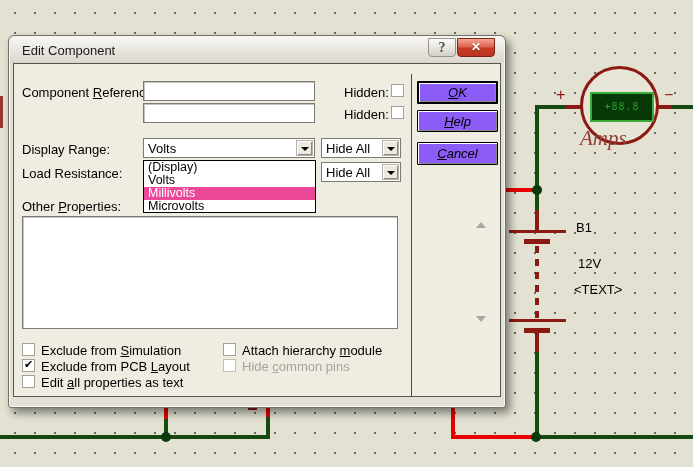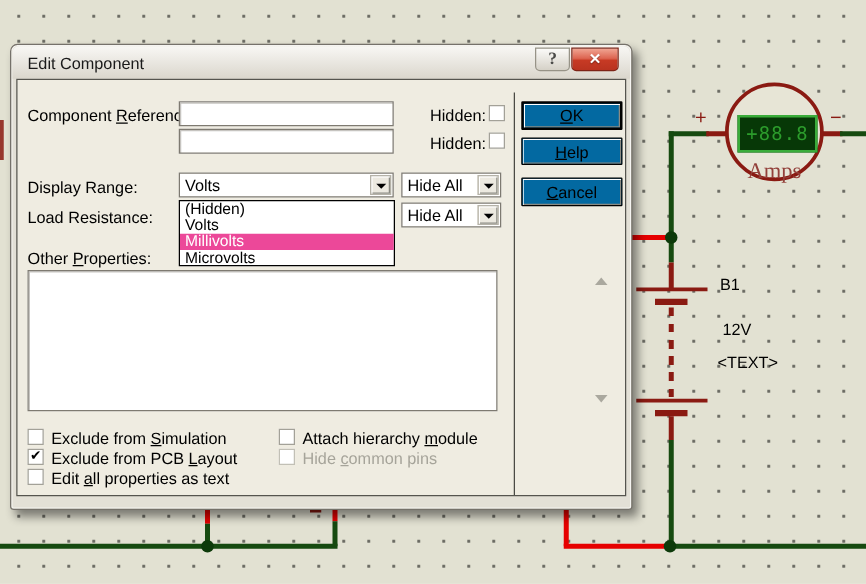--- a/index.html
+++ b/index.html
@@ -16,27 +16,27 @@
   .wire-green{background:#164A10;}
   .wire-maroon{background:#8A1A12;}
   .dot{width:10px;height:10px;border-radius:50%;background:#0D3A0A;}
   .ammeter-circle{
     left:580px;top:66px;width:79px;height:79px;box-sizing:border-box;
     border:3px solid #8A1A12;border-radius:50%;background:#E7E5D6;
   }
   .lcd{
     left:590px;top:92px;width:64px;height:30px;box-sizing:border-box;
     background:#073807;border:2px solid #3AAC3A;
-    color:#2C9C2C;font-family:"DejaVu Sans Mono",monospace;font-size:15px;
+    color:#2C9C2C;font-family:"DejaVu Sans Mono",monospace;font-size:10px;
     letter-spacing:1px;text-align:center;line-height:26px;
   }
   .amps-label{
-    left:580px;top:126px;width:79px;text-align:center;
-    font-family:"Liberation Serif",serif;
-    font-size:18px;color:#93403A;
+    left:580px;top:126px;width:79px;text-align:left;
+    font-family:"Liberation Serif",serif;font-style:italic;
+    font-size:21px;color:#93403A;
   }
   .polarity{font-size:16px;color:#8A1A12;font-family:"Liberation Sans",sans-serif;}
   .batt-dash{
     left:535px;top:246px;width:4px;height:72px;
     background:repeating-linear-gradient(180deg,#8A1A12 0 7px,transparent 7px 13px);
   }
   .b1-ref{left:576px;top:220px;font-size:20px;color:#141414;}
   .b1-val{left:578px;top:256px;font-size:13px;color:#2A2A2A;}
   .b1-text{left:574px;top:282px;font-size:13px;color:#A9A79B;}
   
@@ -103,25 +103,25 @@
   .drop-item{height:13px;line-height:13px;font-size:12.5px;padding-left:4px;color:#000;}
   .drop-item.selected{background:#ec4899;color:#FFF;}
   .props-area{
     left:8px;top:152px;width:376px;height:113px;resize:none;
   }
   .scroll-arrow{position:absolute;width:0;height:0;right:14px;}
   .arrow-up{top:158px;border-left:5px solid transparent;border-right:5px solid transparent;border-bottom:6px solid #AAA89E;}
   .arrow-down{top:252px;border-left:5px solid transparent;border-right:5px solid transparent;border-top:6px solid #AAA89E;}
   .separator{left:397px;top:10px;width:1px;height:322px;background:#4A4A44;}
   .btn{
-    left:403px;width:81px;box-sizing:border-box;background:#0369a1;
+    left:403px;width:81px;box-sizing:border-box;background:#8b5cf6;
     border:1px solid #000;border-radius:1px;
     box-shadow:inset 1px 1px 0 #FFF, inset -1px -1px 0 #8A8A82;
     font-size:13px;color:#000;text-align:center;
-    font-family:"Liberation Sans",sans-serif;padding:0;
+    font-family:"Liberation Sans",sans-serif;padding:0;font-style:italic;
   }
   .btn.default{border-width:2px;}
   u{text-decoration:underline;}
 </style>
 </head>
 <body>
 
 <div class="abs wire-maroon" style="left:0;top:96px;width:3px;height:32px;opacity:.85;"></div>
 
 <div class="abs wire-green" style="left:535px;top:105px;width:32px;height:4px;"></div>
@@ -196,21 +196,21 @@
 
     <div class="abs lbl" style="left:8px;top:102px;">Load Resistance:</div>
     <div class="abs combo" style="left:307px;top:98px;width:80px;height:20px;">
       <span class="val">Hide All</span>
       <span class="combo-btn">
           <span class="tri-down"></span>
         </span>
     </div>
 
     <div class="abs droplist">
-      <div class="drop-item">(Hidden)</div>
+      <div class="drop-item">(Display)</div>
       <div class="drop-item">Volts</div>
       <div class="drop-item selected">Millivolts</div>
       <div class="drop-item">Microvolts</div>
     </div>
 
     <div class="abs lbl" style="left:8px;top:135px;">Other <u>P</u>roperties:</div>
     <textarea class="abs sunken txtin props-area" style=""></textarea>
     <span class="scroll-arrow arrow-up"></span>
     <span class="scroll-arrow arrow-down"></span>
 

